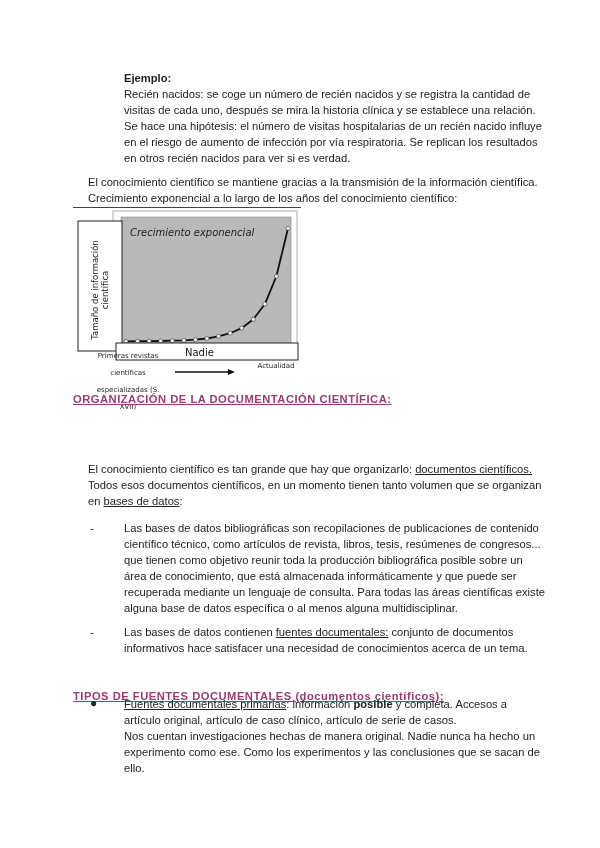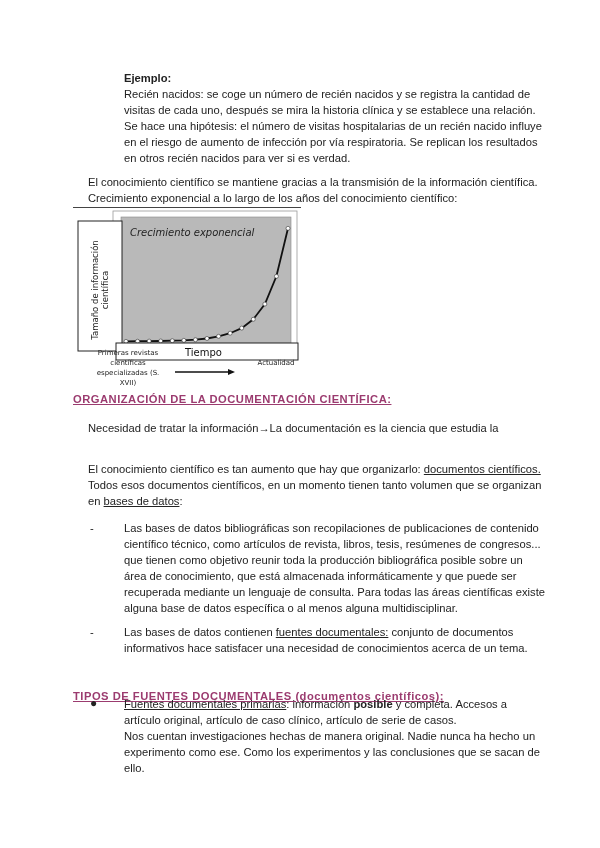--- a/index.html
+++ b/index.html
@@ -13,21 +13,21 @@
   .bullet-dash { position:absolute; left:0; top:0; }
   .bullet-dot { position:absolute; left:0; top:-1px; font-size:12px; }
   .rule { position:absolute; background:#444; height:1px; }
   
   #fig { position:absolute; left:68px; top:208px; width:240px; height:176px; }
   #fig svg { position:absolute; left:0; top:0; }
   .fig-title { position:absolute; font-family:"DejaVu Sans", sans-serif; font-style:italic; font-size:10px; color:#222; }
   .fig-ylabel { position:absolute; font-family:"DejaVu Sans", sans-serif; font-size:8.5px; color:#222; text-align:center;
                 transform:rotate(-90deg); transform-origin:center center; line-height:10px; }
   .fig-xlabel { position:absolute; font-family:"DejaVu Sans", sans-serif; font-size:10px; color:#111; }
-  .fig-small { position:absolute; font-family:"DejaVu Sans", sans-serif; font-size:7px; color:#222; text-align:center; line-height:10px; }
+  .fig-small { position:absolute; font-family:"DejaVu Sans", sans-serif; font-size:7px; color:#222; text-align:center; line-height:17px; }
 </style>
 </head>
 <body>
 
 <div class="abs" style="left:108px; top:70px; width:440px;">
   <p class="p"><b>Ejemplo:</b></p>
   <p class="p">Recién nacidos: se coge un número de recién nacidos y se registra la cantidad de</p>
   <p class="p">visitas de cada uno, después se mira la historia clínica y se establece una relación.</p>
   <p class="p">Se hace una hipótesis: el número de visitas hospitalarias de un recién nacido influye</p>
   <p class="p">en el riesgo de aumento de infección por vía respiratoria. Se replican los resultados</p>
@@ -67,33 +67,32 @@
 
     <rect x="10" y="13" width="44" height="130" fill="#fff" stroke="#222" stroke-width="1"></rect>
 
     <rect x="48" y="135" width="182" height="17" fill="#fff" stroke="#222" stroke-width="1"></rect>
 
     <line x1="107" y1="164" x2="160" y2="164" stroke="#111" stroke-width="1.4"></line>
     <polygon points="160,161 167,164 160,167" fill="#111"></polygon>
   </svg>
   <div class="fig-title" style="left:62px; top:17px;">Crecimiento exponencial</div>
   <div class="fig-ylabel" style="left:-35px; top:72px; width:134px;">Tamaño de información científica</div>
-  <div class="fig-xlabel" style="left:117px; top:137px;">Tiempo</div>
+  <div class="fig-xlabel" style="left:117px; top:137px;">Nadie</div>
   <div class="fig-small" style="left:28px; top:140px; width:64px;">Primeras revistas científicas especializadas (S. XVII)</div>
   <div class="fig-small" style="left:183px; top:150px; width:50px;">Actualidad</div>
 </div>
 
 <div class="abs heading" style="left:73px; top:391px;text-align:center;">ORGANIZACIÓN DE LA DOCUMENTACIÓN CIENTÍFICA:</div>
 
 <div class="abs" style="left:72px; top:420px; width:480px;">
-  <p class="p">Necesidad de tratar la información→La documentación es la ciencia que estudia la</p>
 </div>
 
 <div class="abs" style="left:72px; top:461px; width:480px;">
-  <p class="p"><span>El conocimiento científico es tan aumento que hay que organizarlo: </span><span class="u">documentos científicos.</span></p>
+  <p class="p"><span>El conocimiento científico es tan grande que hay que organizarlo: </span><span class="u">documentos científicos.</span></p>
   <p class="p">Todos esos documentos científicos, en un momento tienen tanto volumen que se organizan</p>
   <p class="p"><span>en </span><span class="u">bases de datos</span><span>:</span></p>
 </div>
 
 <div class="abs" style="left:90px; top:520px; width:460px;">
   <span class="bullet-dash">-</span>
   <div style="margin-left:18px;">
     <p class="p">Las bases de datos bibliográficas son recopilaciones de publicaciones de contenido</p>
     <p class="p">científico técnico, como artículos de revista, libros, tesis, resúmenes de congresos...</p>
     <p class="p">que tienen como objetivo reunir toda la producción bibliográfica posible sobre un</p>

